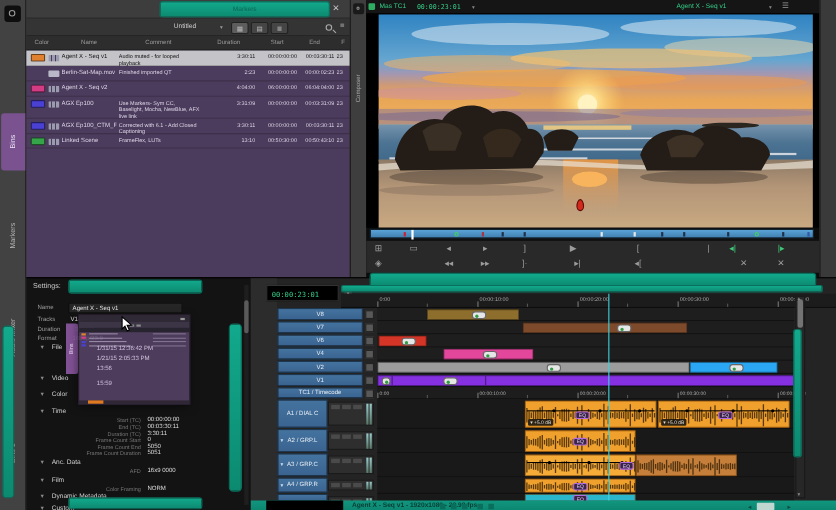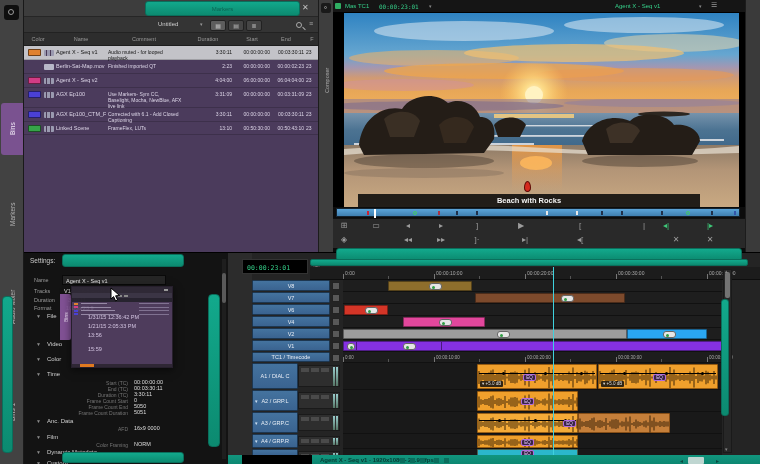--- a/index.html
+++ b/index.html
@@ -230,23 +230,20 @@
           <path d="M150,112 C158,102 176,102 182,112 L176,124 L154,124 Z"></path>
           <path d="M238,128 C244,108 268,100 286,108 C296,98 322,100 330,112 C344,110 356,118 356,128 L348,142 L244,142 Z"></path>
           <path d="M262,116 C272,106 292,108 296,118 L288,130 L266,130 Z" fill="#3d3126"></path>
         </g>
         <ellipse cx="80" cy="148" rx="70" ry="7" fill="#4a3b30" opacity="0.45"></ellipse>
         <ellipse cx="296" cy="148" rx="58" ry="6" fill="#4a3b30" opacity="0.45"></ellipse>
         <ellipse cx="80" cy="160" rx="80" ry="5" fill="#8a7460" opacity="0.5"></ellipse>
       </svg>
 
       <div class="abs" style="left:191px;top:168px;width:7px;height:11px;background:#d42a1e;border-radius:50% 50% 50% 50%/60% 60% 40% 40%;border:1px solid #5f0c06"></div>
-      <div class="abs" style="left:25px;top:181px;width:342px;height:13px;background:rgba(10,10,10,.88);display:flex;align-items:center;justify-content:center">
-        <span style="color:#f2f2f2;font-size:7.5px;font-weight:bold">Beach with Rocks</span>
-      </div>
     </div>
 
     <div class="abs" id="posbar" style="left:3px;top:208px;width:404px;height:9px;background:linear-gradient(#5ba4d8,#3f7fb0);border:1px solid #14222e">
         <div class="abs" style="left: 30px; top: 2px; width: 2px; height: 4px; background: rgb(204, 34, 51);"></div>
         <div class="abs" style="left: 37px; top: 0px; width: 1.5px; height: 9px; background: rgb(255, 255, 255);"></div>
         <div class="abs" style="left: 76px; top: 1.5px; width: 4px; height: 4px; border: 1px solid rgb(68, 204, 102); border-radius: 50%;"></div>
         <div class="abs" style="left: 101px; top: 2px; width: 2px; height: 4px; background: rgb(170, 51, 68);"></div>
         <div class="abs" style="left: 119px; top: 2px; width: 2px; height: 4px; background: rgb(32, 48, 74);"></div>
         <div class="abs" style="left: 139px; top: 2px; width: 2px; height: 4px; background: rgb(32, 48, 74);"></div>
         <div class="abs" style="left: 209px; top: 2px; width: 2px; height: 4px; background: rgb(232, 232, 232);"></div>

